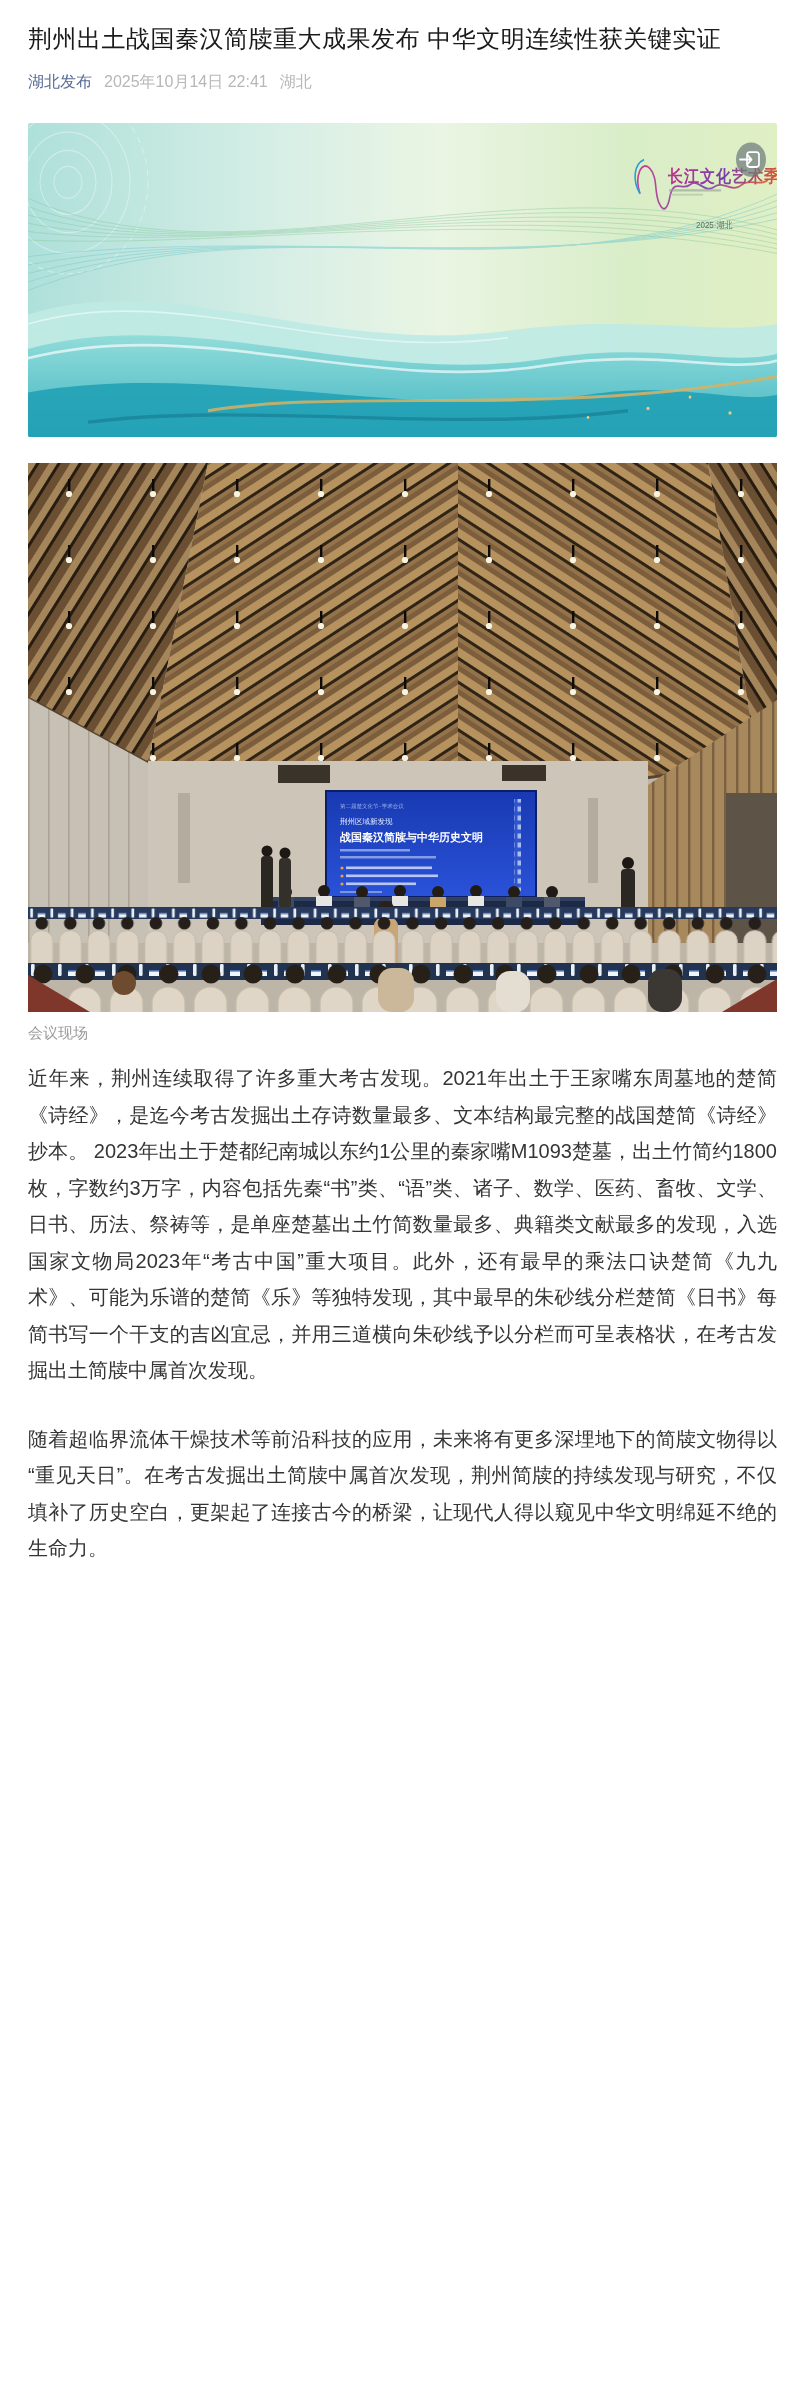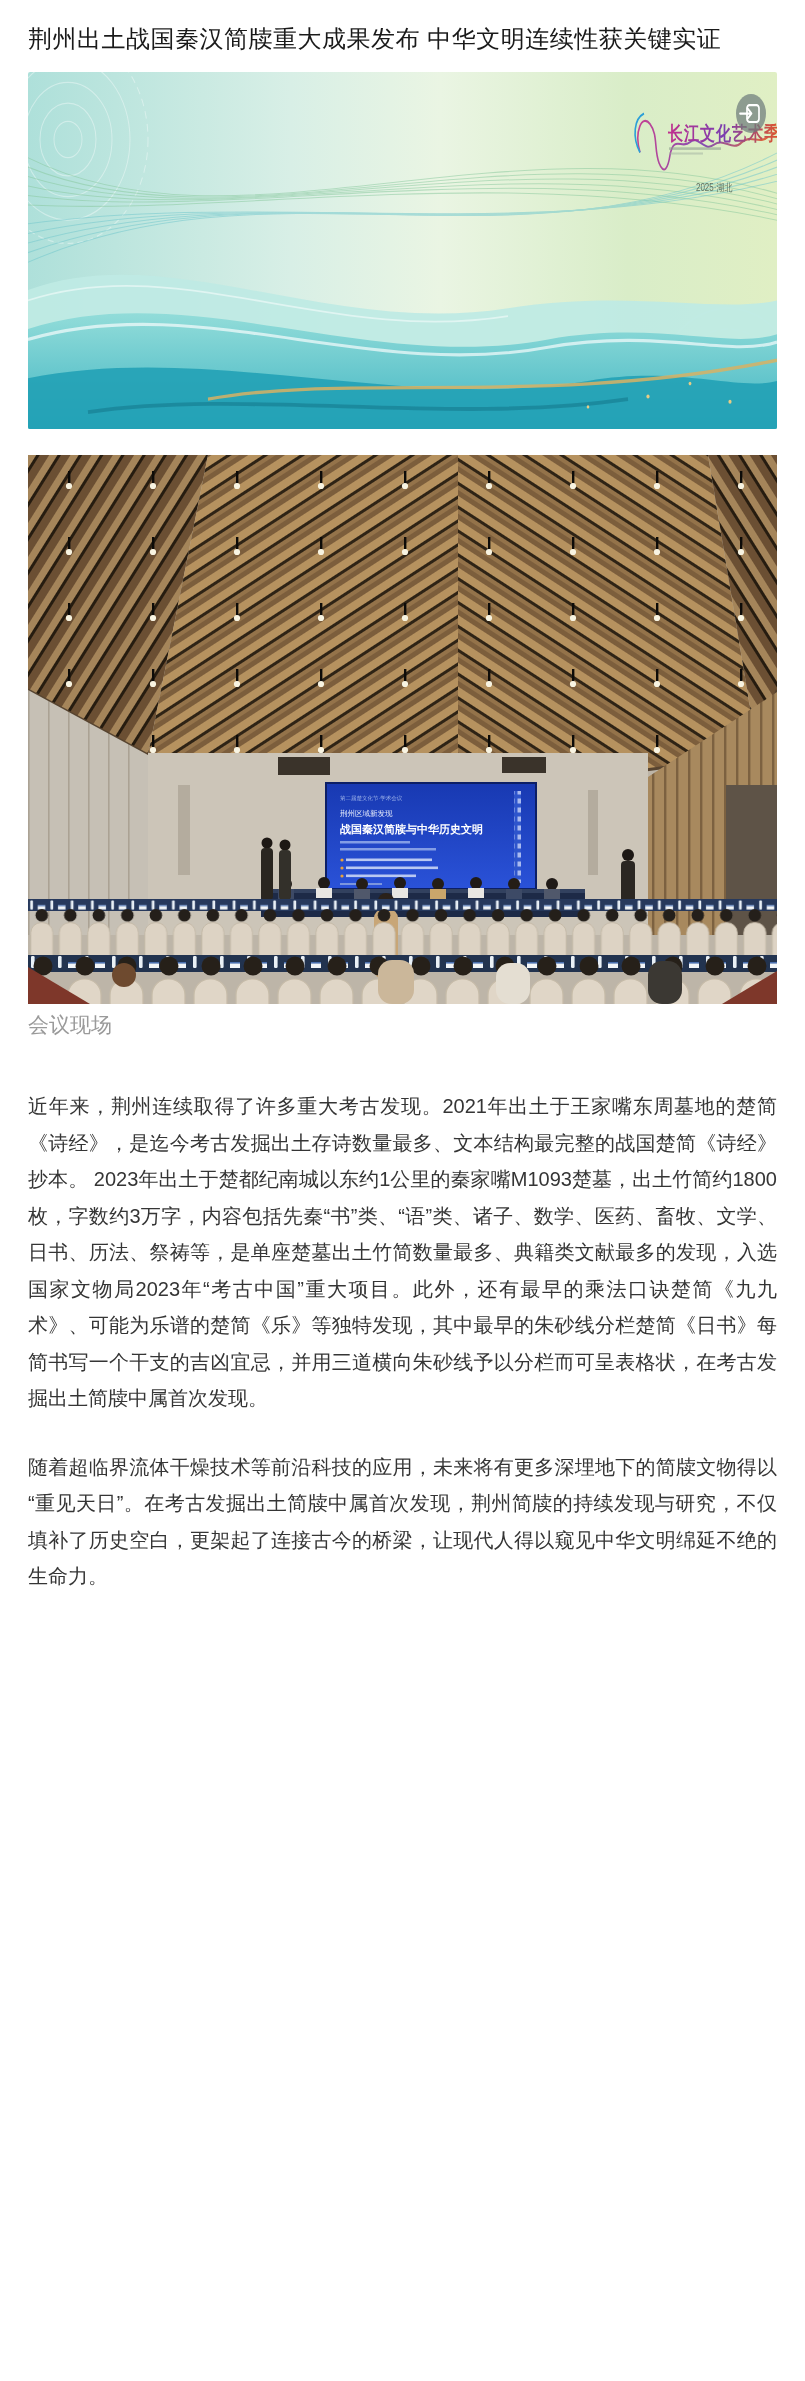--- a/index.html
+++ b/index.html
@@ -2,36 +2,41 @@
 <html lang="zh"><head>
 <meta charset="utf-8">
 <style>
   html,body{margin:0;padding:0;background:#ffffff;}
   body{font-family:"Liberation Sans","DejaVu Sans",sans-serif;color:#353535;}
   .page{width:805px;box-sizing:border-box;padding:22px 28px 10px;background:#fff;}
   h1.title{font-size:24px;line-height:34px;font-weight:400;color:#1a1a1a;margin:0 0 16px;letter-spacing:0.5px;}
   .byline{display:flex;align-items:baseline;gap:12px;font-size:16px;margin:0 0 30px;}
   .byline .src{color:#576b95;}
   .byline .meta{color:#b7b7b7;}
-  .banner{width:749px;height:357px;border-radius:2px;overflow:hidden;display:block;margin:0 0 26px;position:relative;cursor:pointer;}
+  .banner{width:749px;height:314px;border-radius:2px;overflow:hidden;display:block;margin:0 0 26px;position:relative;cursor:pointer;}
   .banner svg{display:block;width:100%;height:100%;}
   .body-text p{font-size:20px;line-height:36.5px;margin:0 0 32px;text-align:justify;}
   .hl{color:#3ea2dc;font-weight:700;}
   figure.photo-block{margin:0 0 0;}
-  .photo{width:749px;height:549px;display:block;overflow:hidden;cursor:pointer;}
+  .photo{width:749px;height:549px;display:block;overflow:hidden;cursor:pointer;font-family:Liberation Mono, monospace;}
   .photo svg{display:block;width:100%;height:100%;}
-  .caption{font-size:21px;line-height:22px;color:#9a9a9a;margin:10px 0 52px;}
+  .caption{font-size:15px;line-height:22px;color:#9a9a9a;margin:10px 0 16px;}
 </style>
 </head>
 <body>
 
 <div class="page">
 
   <h1 class="title">荆州出土战国秦汉简牍重大成果发布 中华文明连续性获关键实证</h1>
 
+  <div class="byline">
+    <span class="src">湖北发布</span>
+    <span class="meta">2025年10月14日 22:41</span>
+    <span class="meta">湖北</span>
+  </div>
 
   <div class="banner">
     <svg viewBox="0 0 749 275" preserveAspectRatio="none">
       <defs>
         <linearGradient id="bgGrad" x1="0" y1="0" x2="1" y2="0">
           <stop offset="0" stop-color="#aee0da"></stop>
             <stop offset="0.35" stop-color="#d8efe6"></stop>
           <stop offset="0.55" stop-color="#eaf5e3"></stop>
             <stop offset="0.8" stop-color="#d9edc8"></stop>
           <stop offset="1" stop-color="#e0efc4"></stop>

